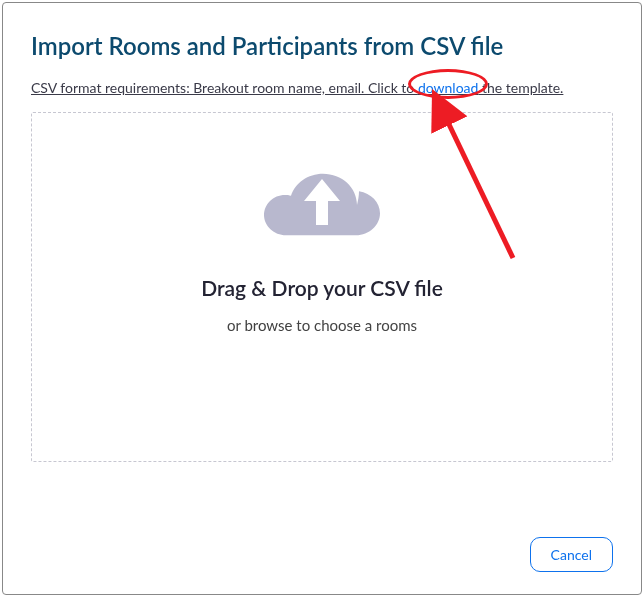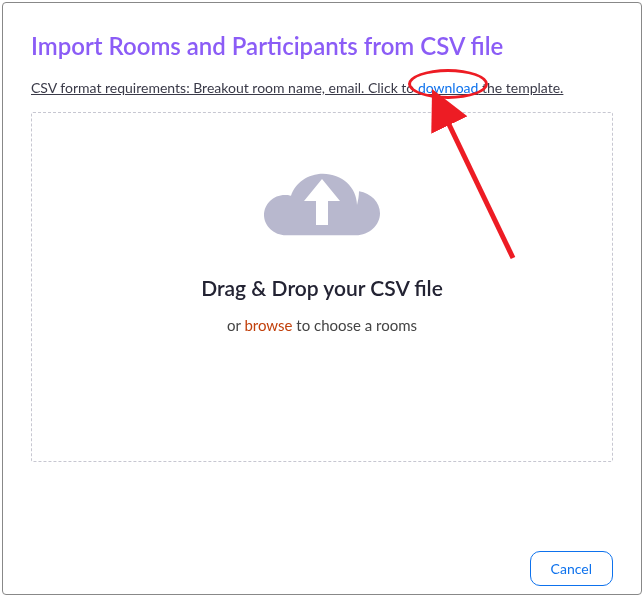--- a/index.html
+++ b/index.html
@@ -18,21 +18,21 @@
     margin: 2px;
     border: 1px solid #888;
     border-radius: 4px;
     padding: 28px 28px 20px 28px;
     position: relative;
   }
   .title {
     font-size: 24px;
     font-weight: 600;
     margin: 0 0 18px 0;
-    color: #8b5cf6;
+    color: #0c4a6e;
   }
   .format-line {
     font-size: 14px;
     color: #3a3a48;
     margin: 0 0 14px 0;
     line-height: 1.4;
     text-decoration: underline;
   }
   .format-line a {
     color: #0e72ed;
@@ -74,33 +74,33 @@
     font-size: 21px;
     font-weight: 600;
     color: #232333;
     margin: 6px 0 16px 0;
   }
   .dd-sub {
     font-size: 15px;
     color: #444;
   }
   .dd-sub a {
-    color: #c2410c;
+    color: #404040;
     text-decoration: none;
     cursor: pointer;
   }
   .tips {
     font-size: 13px;
     color: #3e3e4a;
     margin-top: 4px;
   }
   .footer {
     position: absolute;
     right: 28px;
-    bottom: 8px;
+    bottom: 22px;
   }
   .cancel-btn {
     background: #fff;
     color: #0e72ed;
     border: 1px solid #0e72ed;
     border-radius: 10px;
     padding: 8px 20px;
     font-size: 14px;
     cursor: pointer;
     font-family: inherit;

